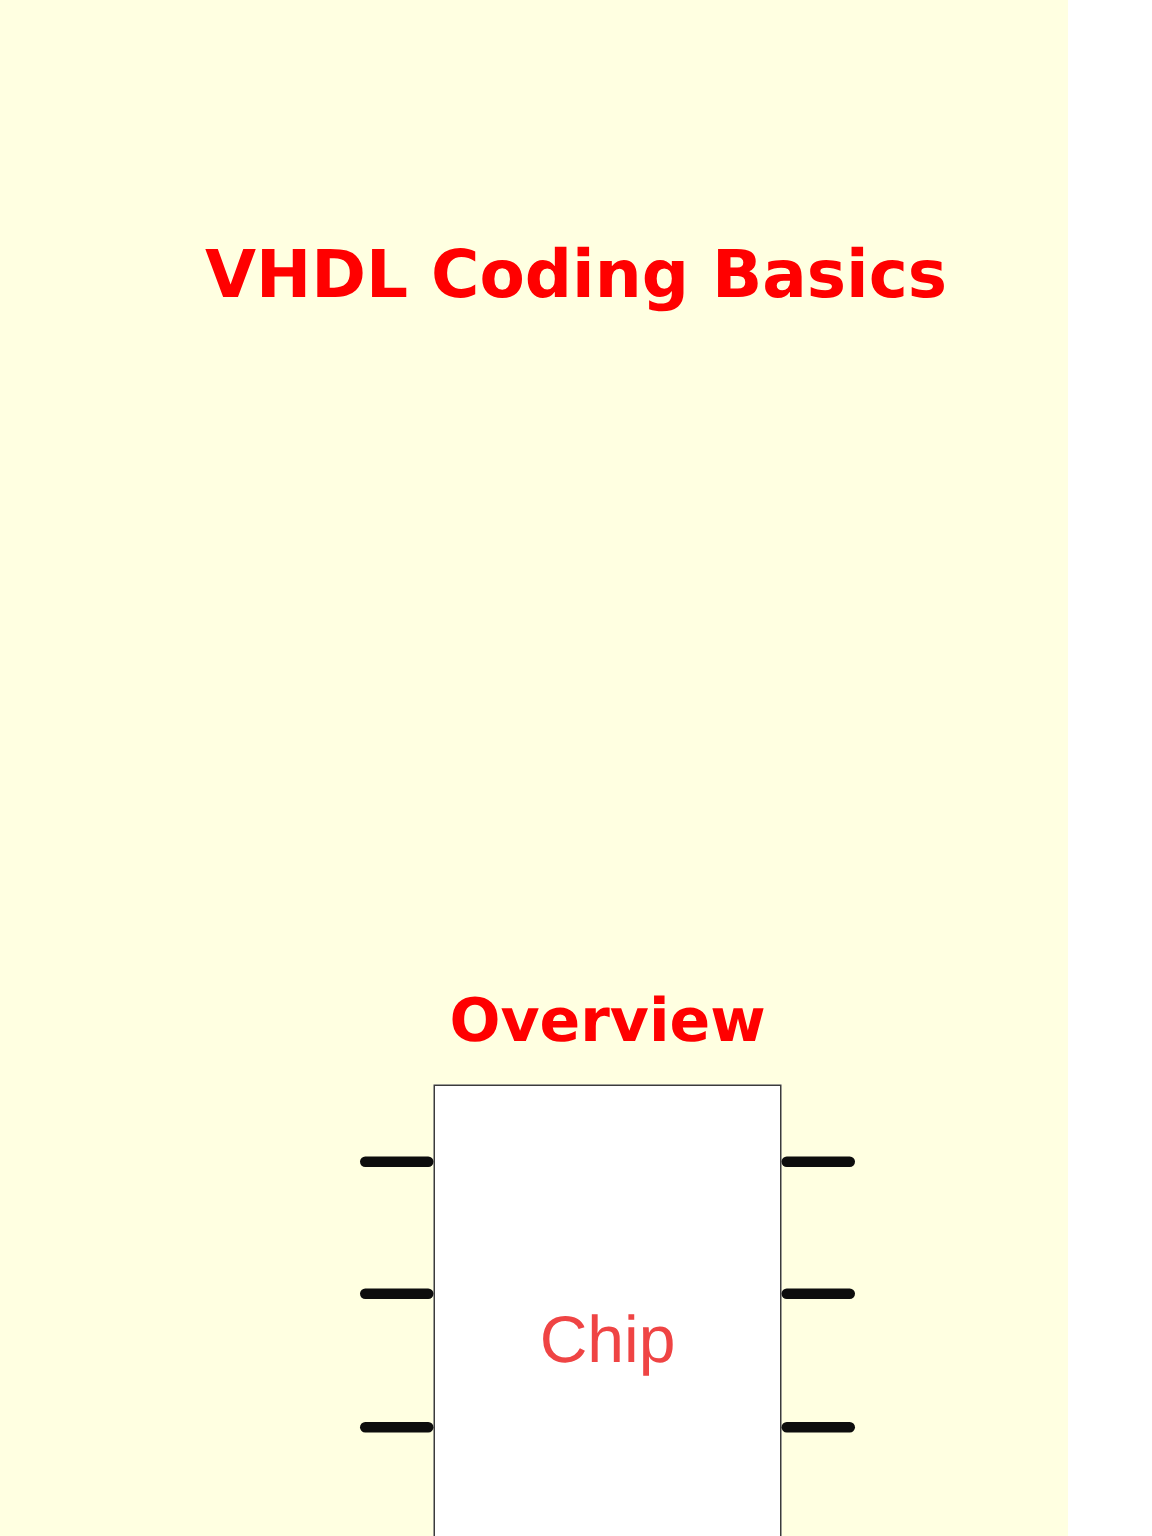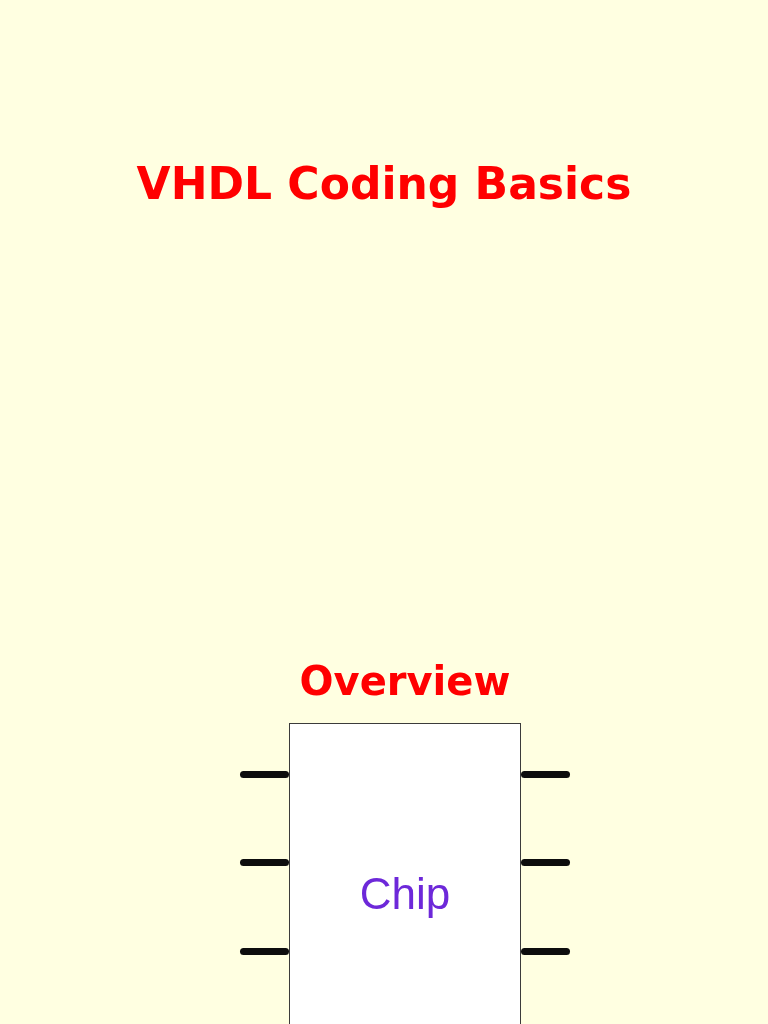--- a/index.html
+++ b/index.html
@@ -1,18 +1,18 @@
 <!DOCTYPE html>
 <html><head>
 <meta charset="utf-8">
 <style>
   html, body { margin: 0; padding: 0; }
   .page {
     position: relative;
-    width: 768px;
+    width: 712px;
     height: 1024px;
     overflow: hidden;
     font-family: "DejaVu Sans", sans-serif;
   }
   .slide-title {
     position: absolute;
     top: 156px;
     left: 0;
     width: 768px;
     text-align: center;
@@ -49,21 +49,21 @@
   }
   .chip-label {
     position: absolute;
     top: 148px;
     left: 0;
     width: 100%;
     text-align: center;
     font-family: "Liberation Sans", sans-serif;
     font-size: 44px;
     line-height: 1;
-    color: #6d28d9;
+    color: #ef4444;
   }
   .pin {
     position: absolute;
     height: 7px;
     width: 49px;
     border-radius: 3.5px;
   }
   .pin.left  { left: 0; }
   .pin.right { left: 281px; }
 </style>

